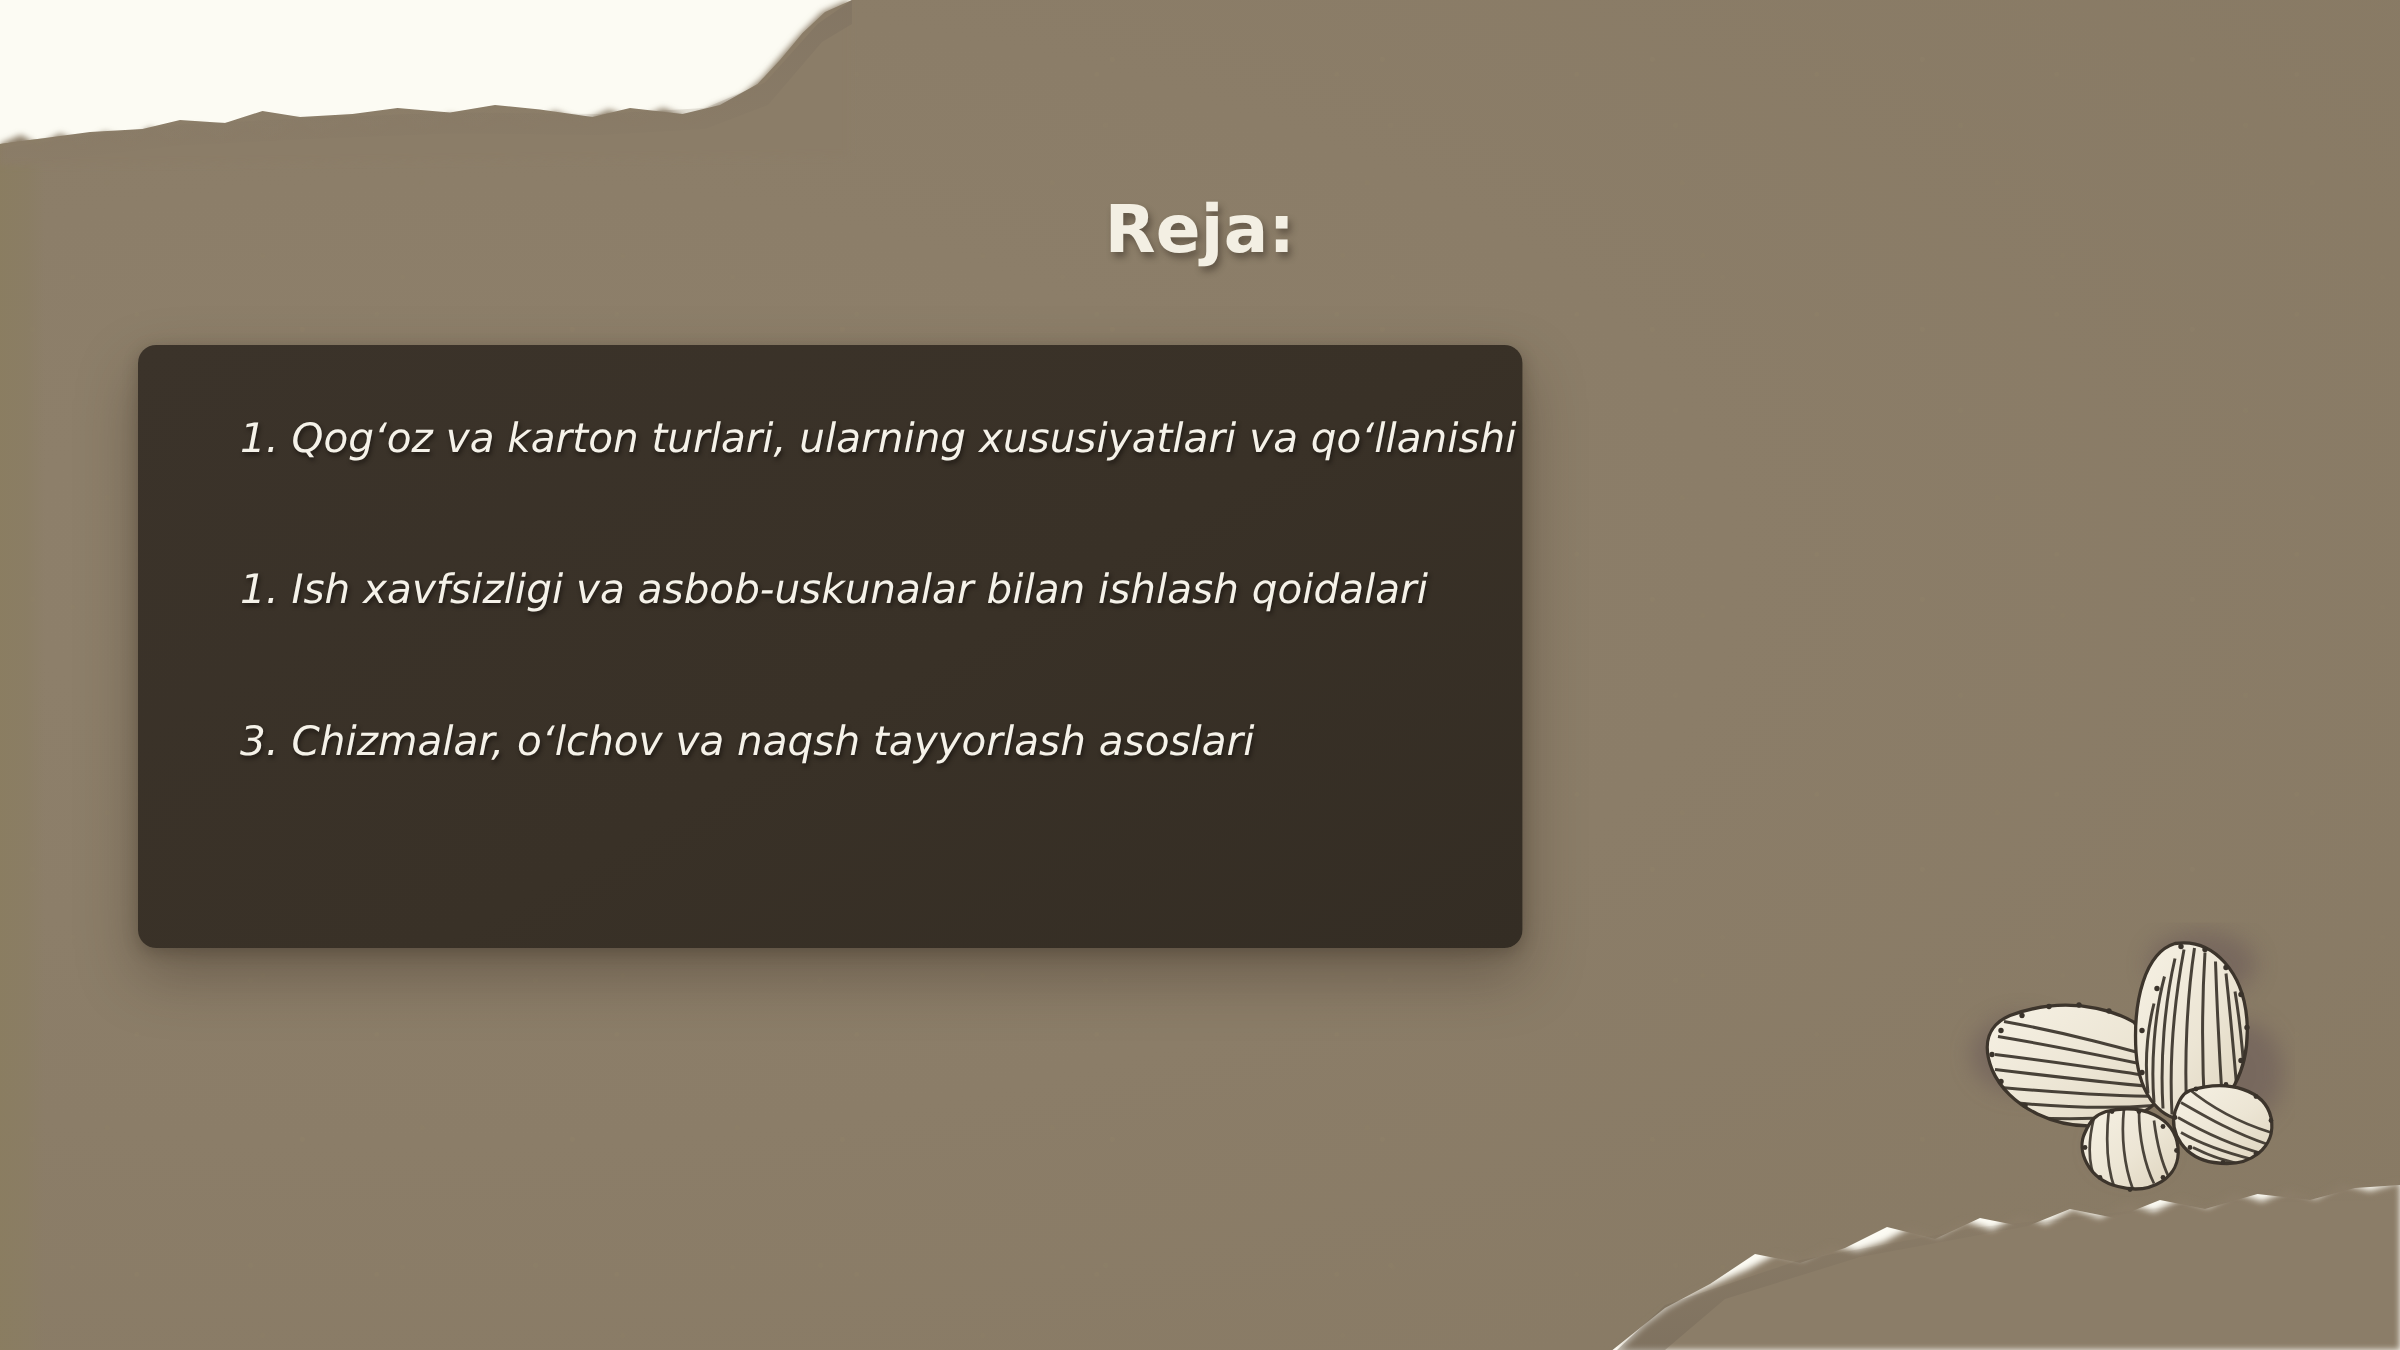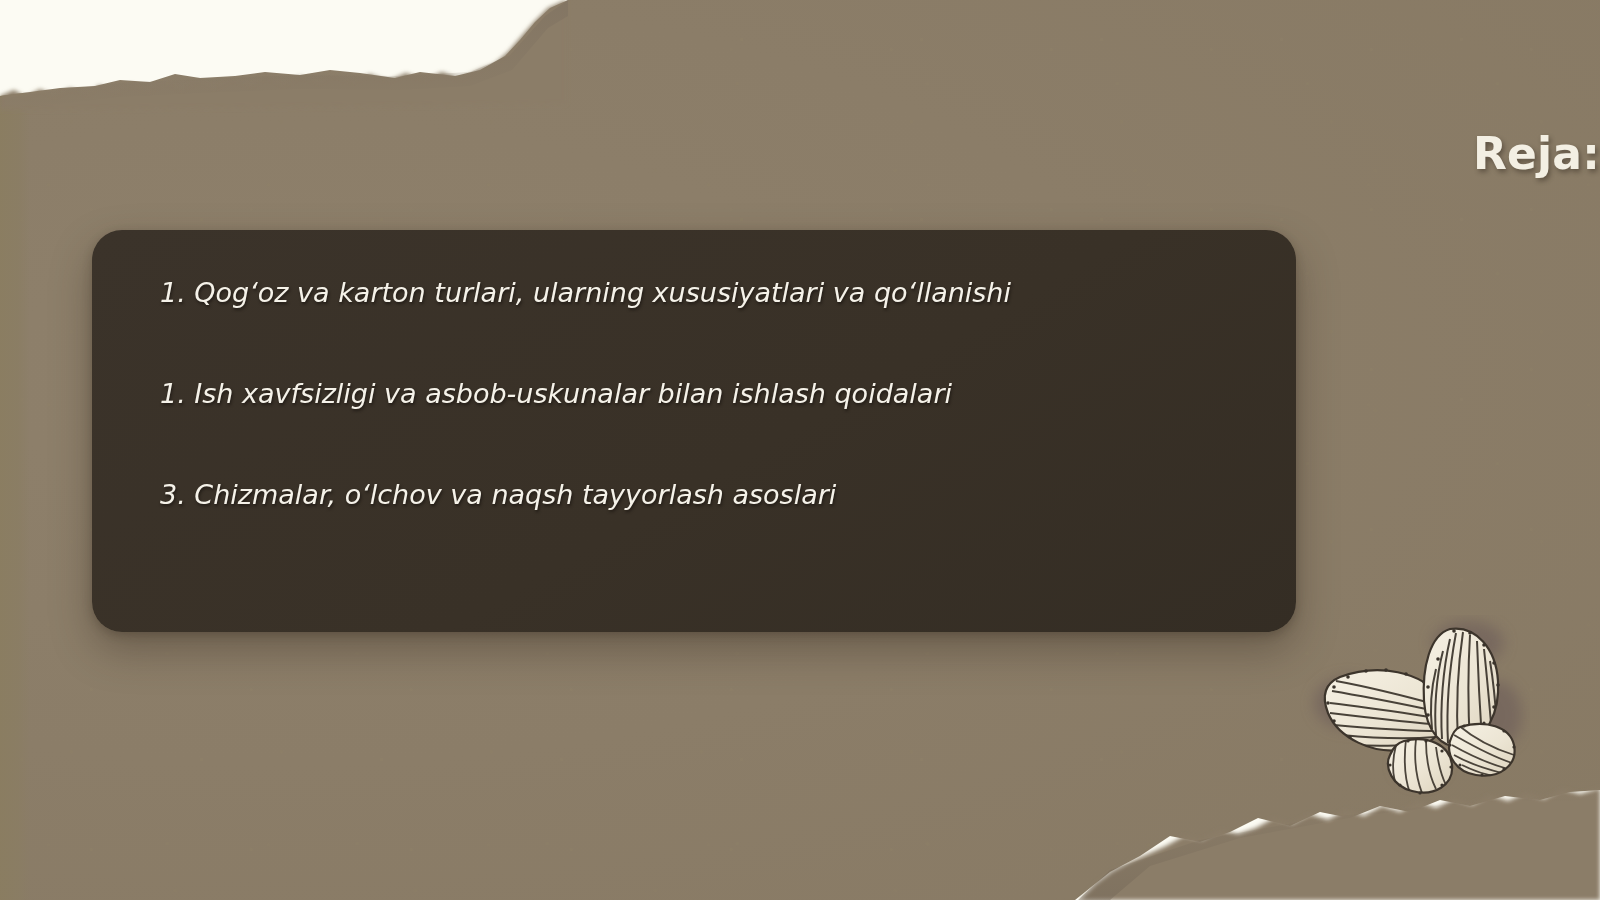--- a/index.html
+++ b/index.html
@@ -68,37 +68,37 @@
     height: 900px;
     pointer-events: none;
   }
 
   
   .title {
     position: absolute;
     left: 0;
     right: 0;
     top: 128px;
-    text-align: right;
+    text-align: center;
     font-size: 44px;
     font-weight: bold;
     color: #f3efe3;
     letter-spacing: .2px;
     text-shadow: 2px 3px 5px rgba(45,36,26,.45);
   }
 
   
   .card {
     position: absolute;
     left: 92px;
     top: 230px;
-    width: 1204px;
+    width: 923px;
     height: 402px;
     background: linear-gradient(150deg, #3b332a 0%, #393127 55%, #342d24 100%);
-    border-radius: 30px;
+    border-radius: 12px;
     box-shadow:
       0 18px 40px rgba(45,35,25,.35),
       0 3px 10px rgba(45,35,25,.25);
   }
 
   .card-list {
     position: absolute;
     left: 68px;
     top: 46px;
     right: 34px;

